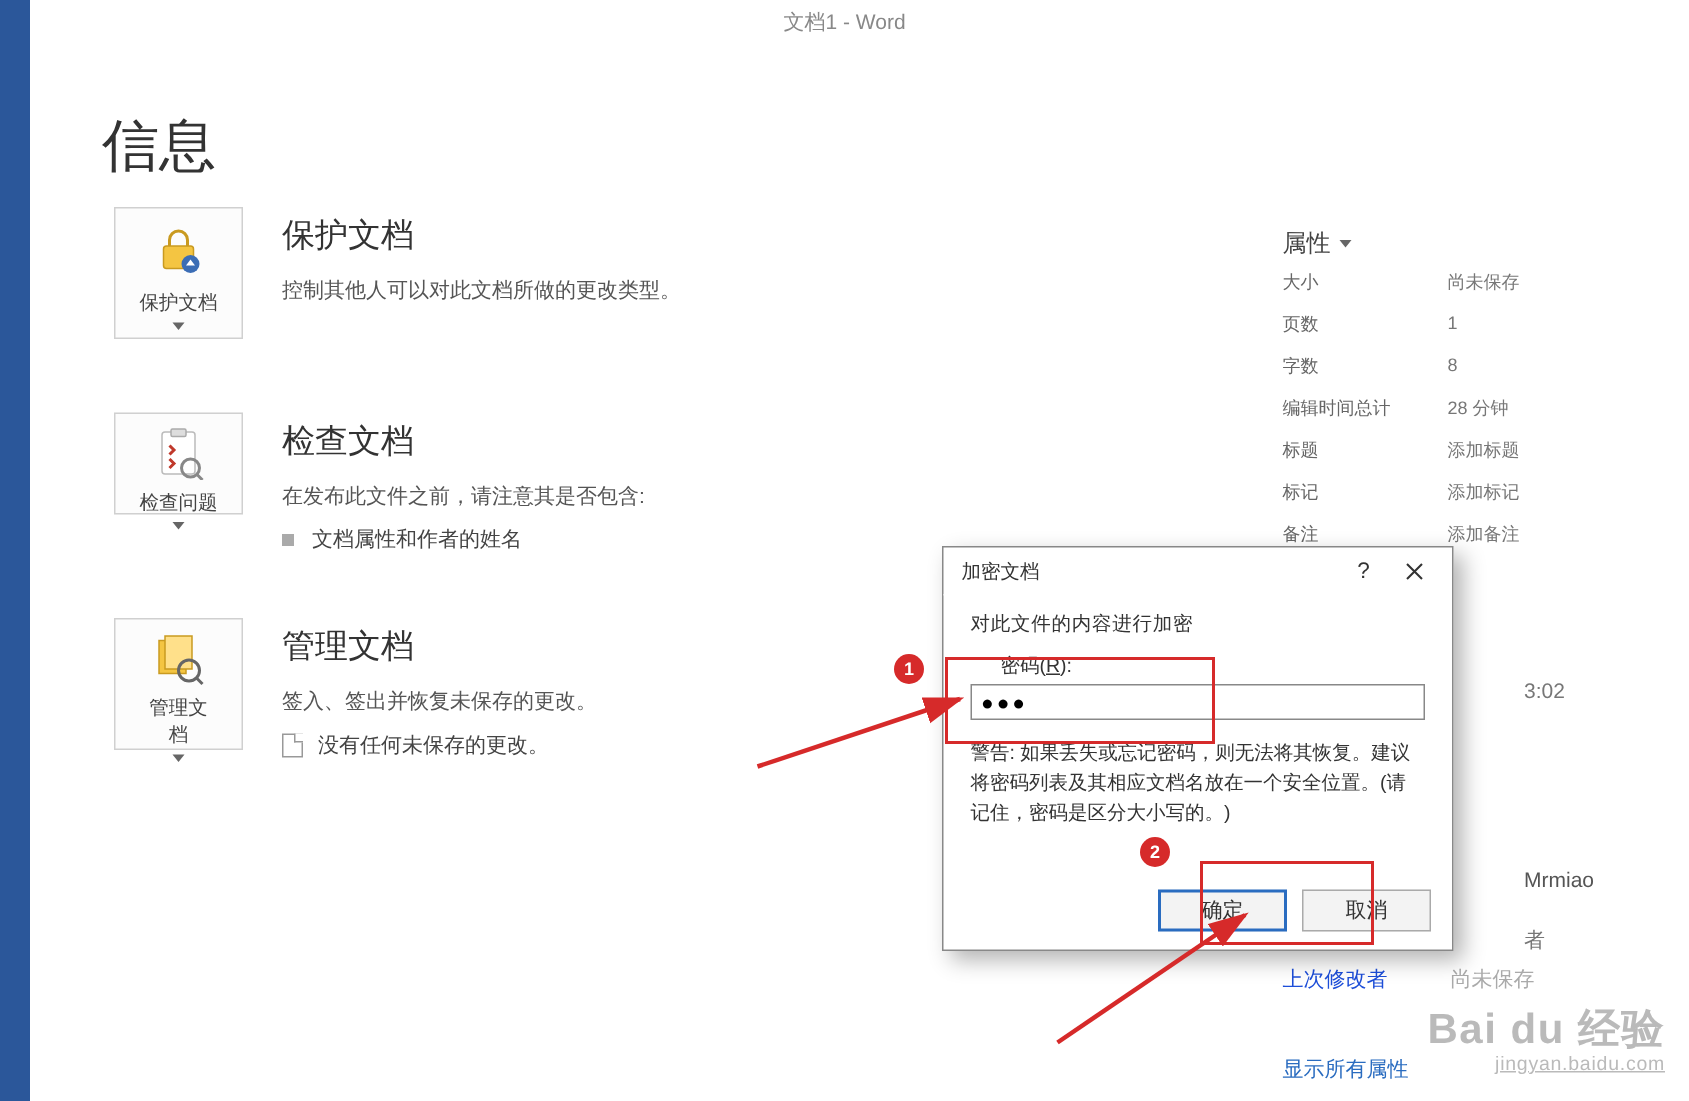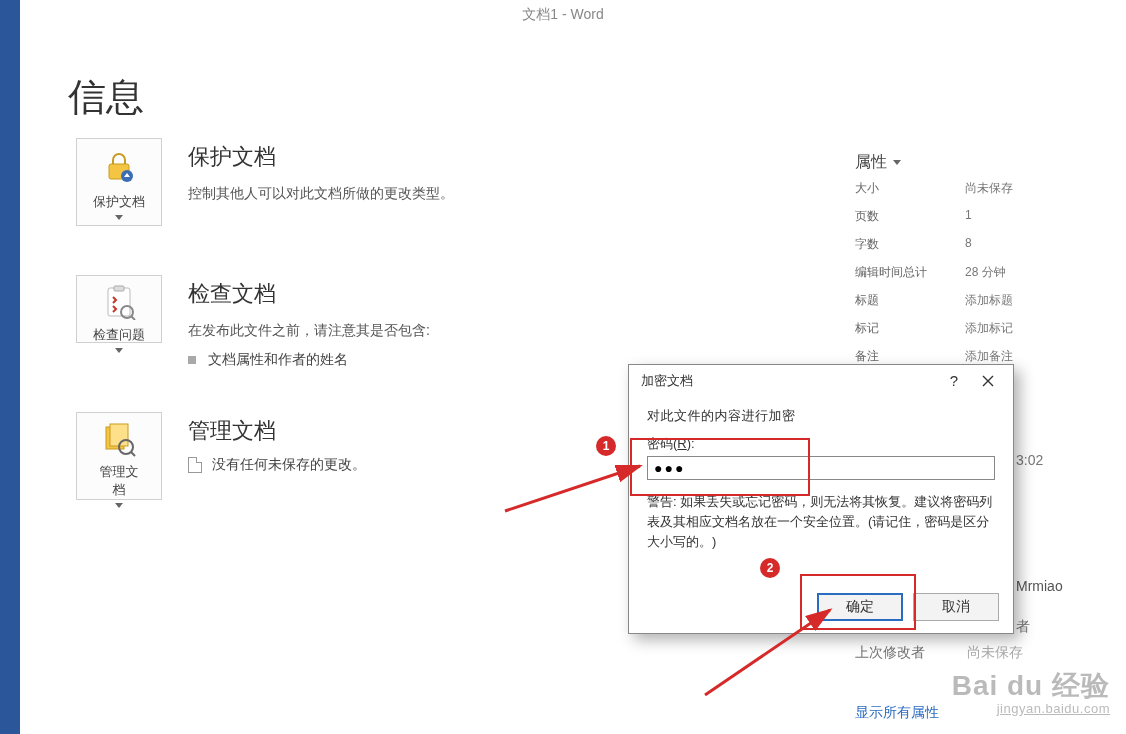--- a/index.html
+++ b/index.html
@@ -94,38 +94,38 @@
   .prop-row .pv { flex:1; color:#777;}
   .show-all-link {
     position:absolute; left:855px; top:704px;
     color:#2a6cc0; font-size:14px; cursor:pointer;
   }
 
   
   .dialog {
     position:absolute;
     left:628px; top:364px;
-    width:386px; height:270px;
+    width:341px; height:270px;
     background:#fff;
     border:1px solid #888;
     box-shadow: 6px 6px 14px rgba(0,0,0,0.3);
   }
   .dialog .dlg-titlebar{
     height:32px; display:flex; align-items:center;
     padding:0 8px 0 12px; font-size:13px; color:#333;
     border-bottom:1px solid #fff;
   }
   .dialog .dlg-titlebar .spacer{flex:1;}
   .dialog .dlg-help, .dialog .dlg-close{
     width:34px;height:28px;display:flex;align-items:center;justify-content:center;
     font-size:15px;color:#333;cursor:pointer;
   }
   .dialog .body{ padding:10px 18px 12px 18px; font-size:13px; color:#333;}
   .dialog .instr{ margin-bottom:10px; letter-spacing:0.5px;}
-  .dialog .pwd-label{ margin-bottom:3px; }
+  .dialog .pwd-label{ margin-bottom:3px;margin-left:20px; }
   .dialog .pwd-label u{text-decoration:underline;}
   .dialog input.pwd{
     width:100%; height:24px; border:1px solid #888;
     padding:1px 6px; font-size:14px; letter-spacing:2px;
   }
   .dialog .warn{ margin-top:12px; font-size:13px; line-height:1.55;}
   .dialog .btnrow{
     position:absolute; right:14px; bottom:12px; display:flex; gap:10px;align-items:center;
   }
   .dialog .btn{
@@ -232,20 +232,21 @@
       <circle cx="24" cy="26" r="7" fill="none" stroke="#666" stroke-width="2"></circle>
       <line x1="29" y1="31" x2="33" y2="35" stroke="#666" stroke-width="2"></line>
     </svg>
   </div>
   <div style="white-space:pre-line">管理文
 档</div>
   <div class="dropdown-caret"></div>
 </div>
 <div style="position:absolute;left:188px;top:416px;width:430px;">
   <div class="section-title">管理文档</div>
+  <div class="section-desc">签入、签出并恢复未保存的更改。</div>
   <div class="bullet-row">
     <span class="doc-icon"></span>
     <div>没有任何未保存的更改。</div>
   </div>
 </div>
 
 <div class="props-title">属性</div>
 <div class="prop-row" style="top:180px;">
     <div class="pk">大小</div>
     <div class="pv">尚未保存</div>
@@ -271,21 +272,21 @@
     <div class="pv">添加标记</div>
   </div>
 <div class="prop-row" style="top:348px;">
     <div class="pk">备注</div>
     <div class="pv">添加备注</div>
   </div>
 
 <div style="position:absolute;left:1016px;top:452px;color:#777;">3:02</div>
 <div style="position:absolute;left:1016px;top:578px;color:#555;text-align:right;">Mrmiao</div>
 <div style="position:absolute;left:1016px;top:618px;color:#777;">者</div>
-<div style="position:absolute;left:855px;top:644px;color:#737373;width:110px;">上次修改者</div>
+<div style="position:absolute;left:855px;top:644px;color:#1d4ed8;width:110px;">上次修改者</div>
 <div style="position:absolute;left:967px;top:644px;color:#aaa;">尚未保存</div>
 
 <div class="show-all-link">显示所有属性</div>
 
 <div class="dialog">
   <div class="dlg-titlebar">
     <span>加密文档</span>
     <span class="spacer"></span>
     <div class="dlg-help">?</div>
     <div class="dlg-close">

